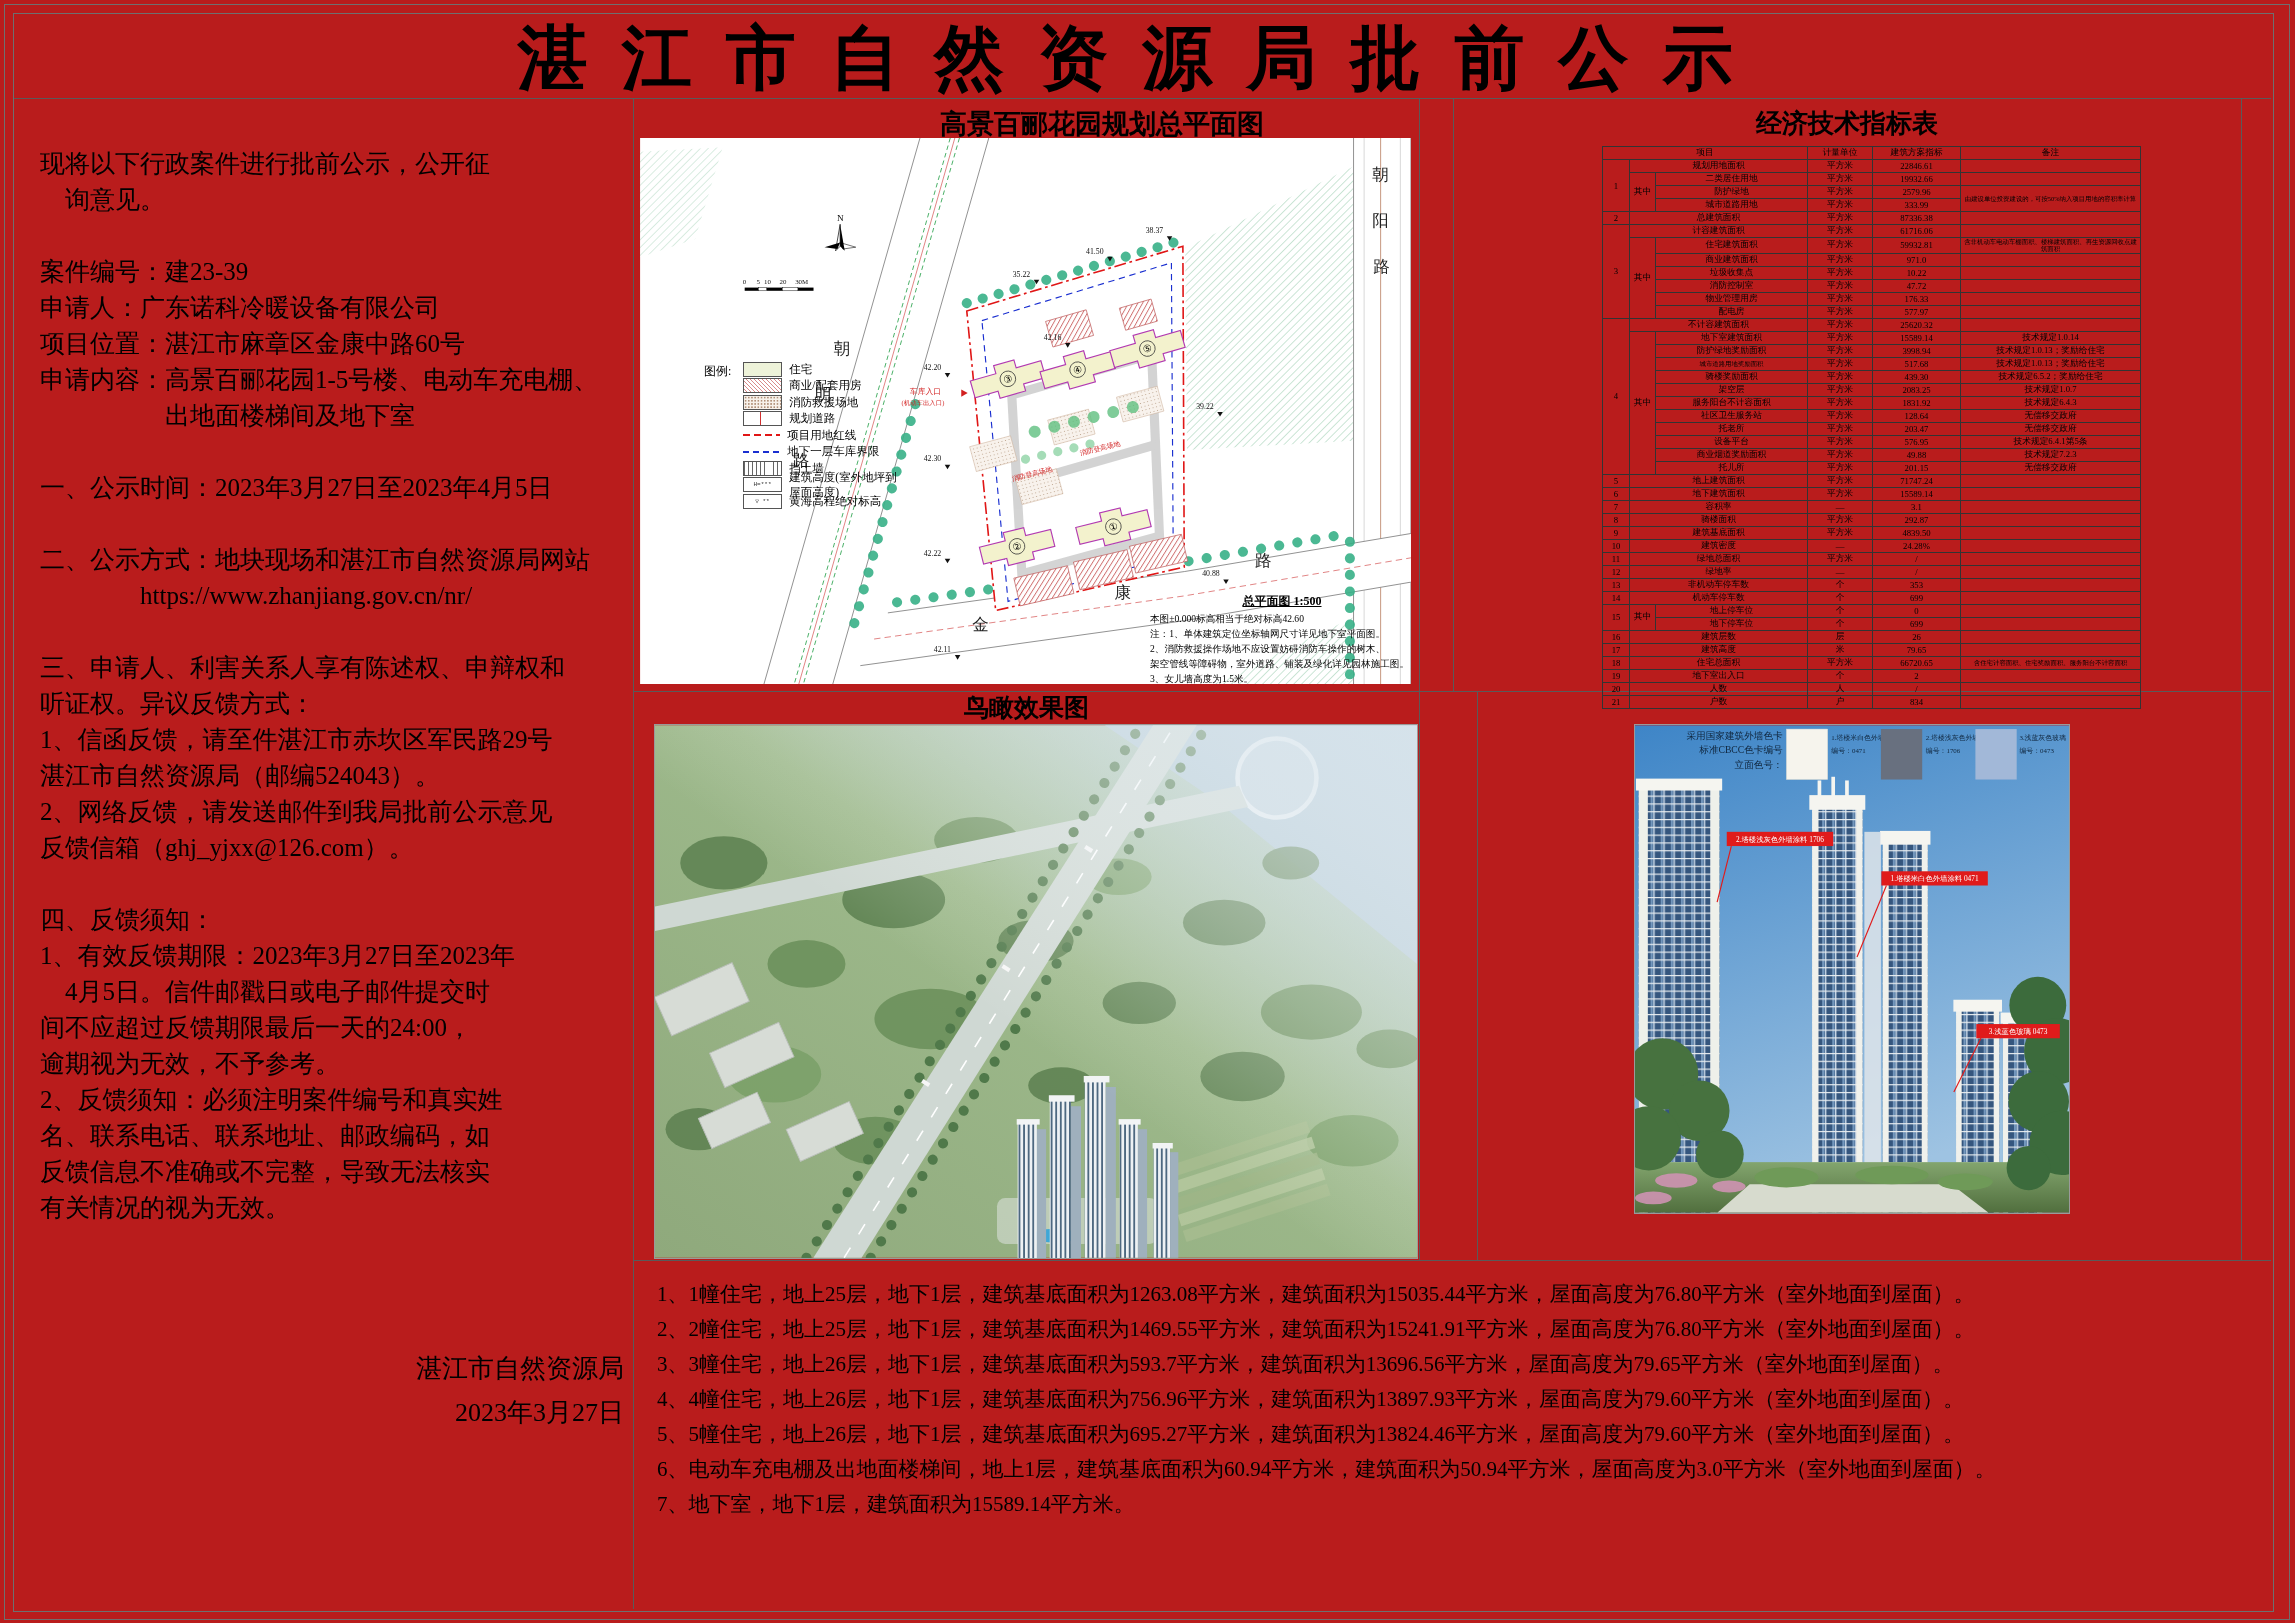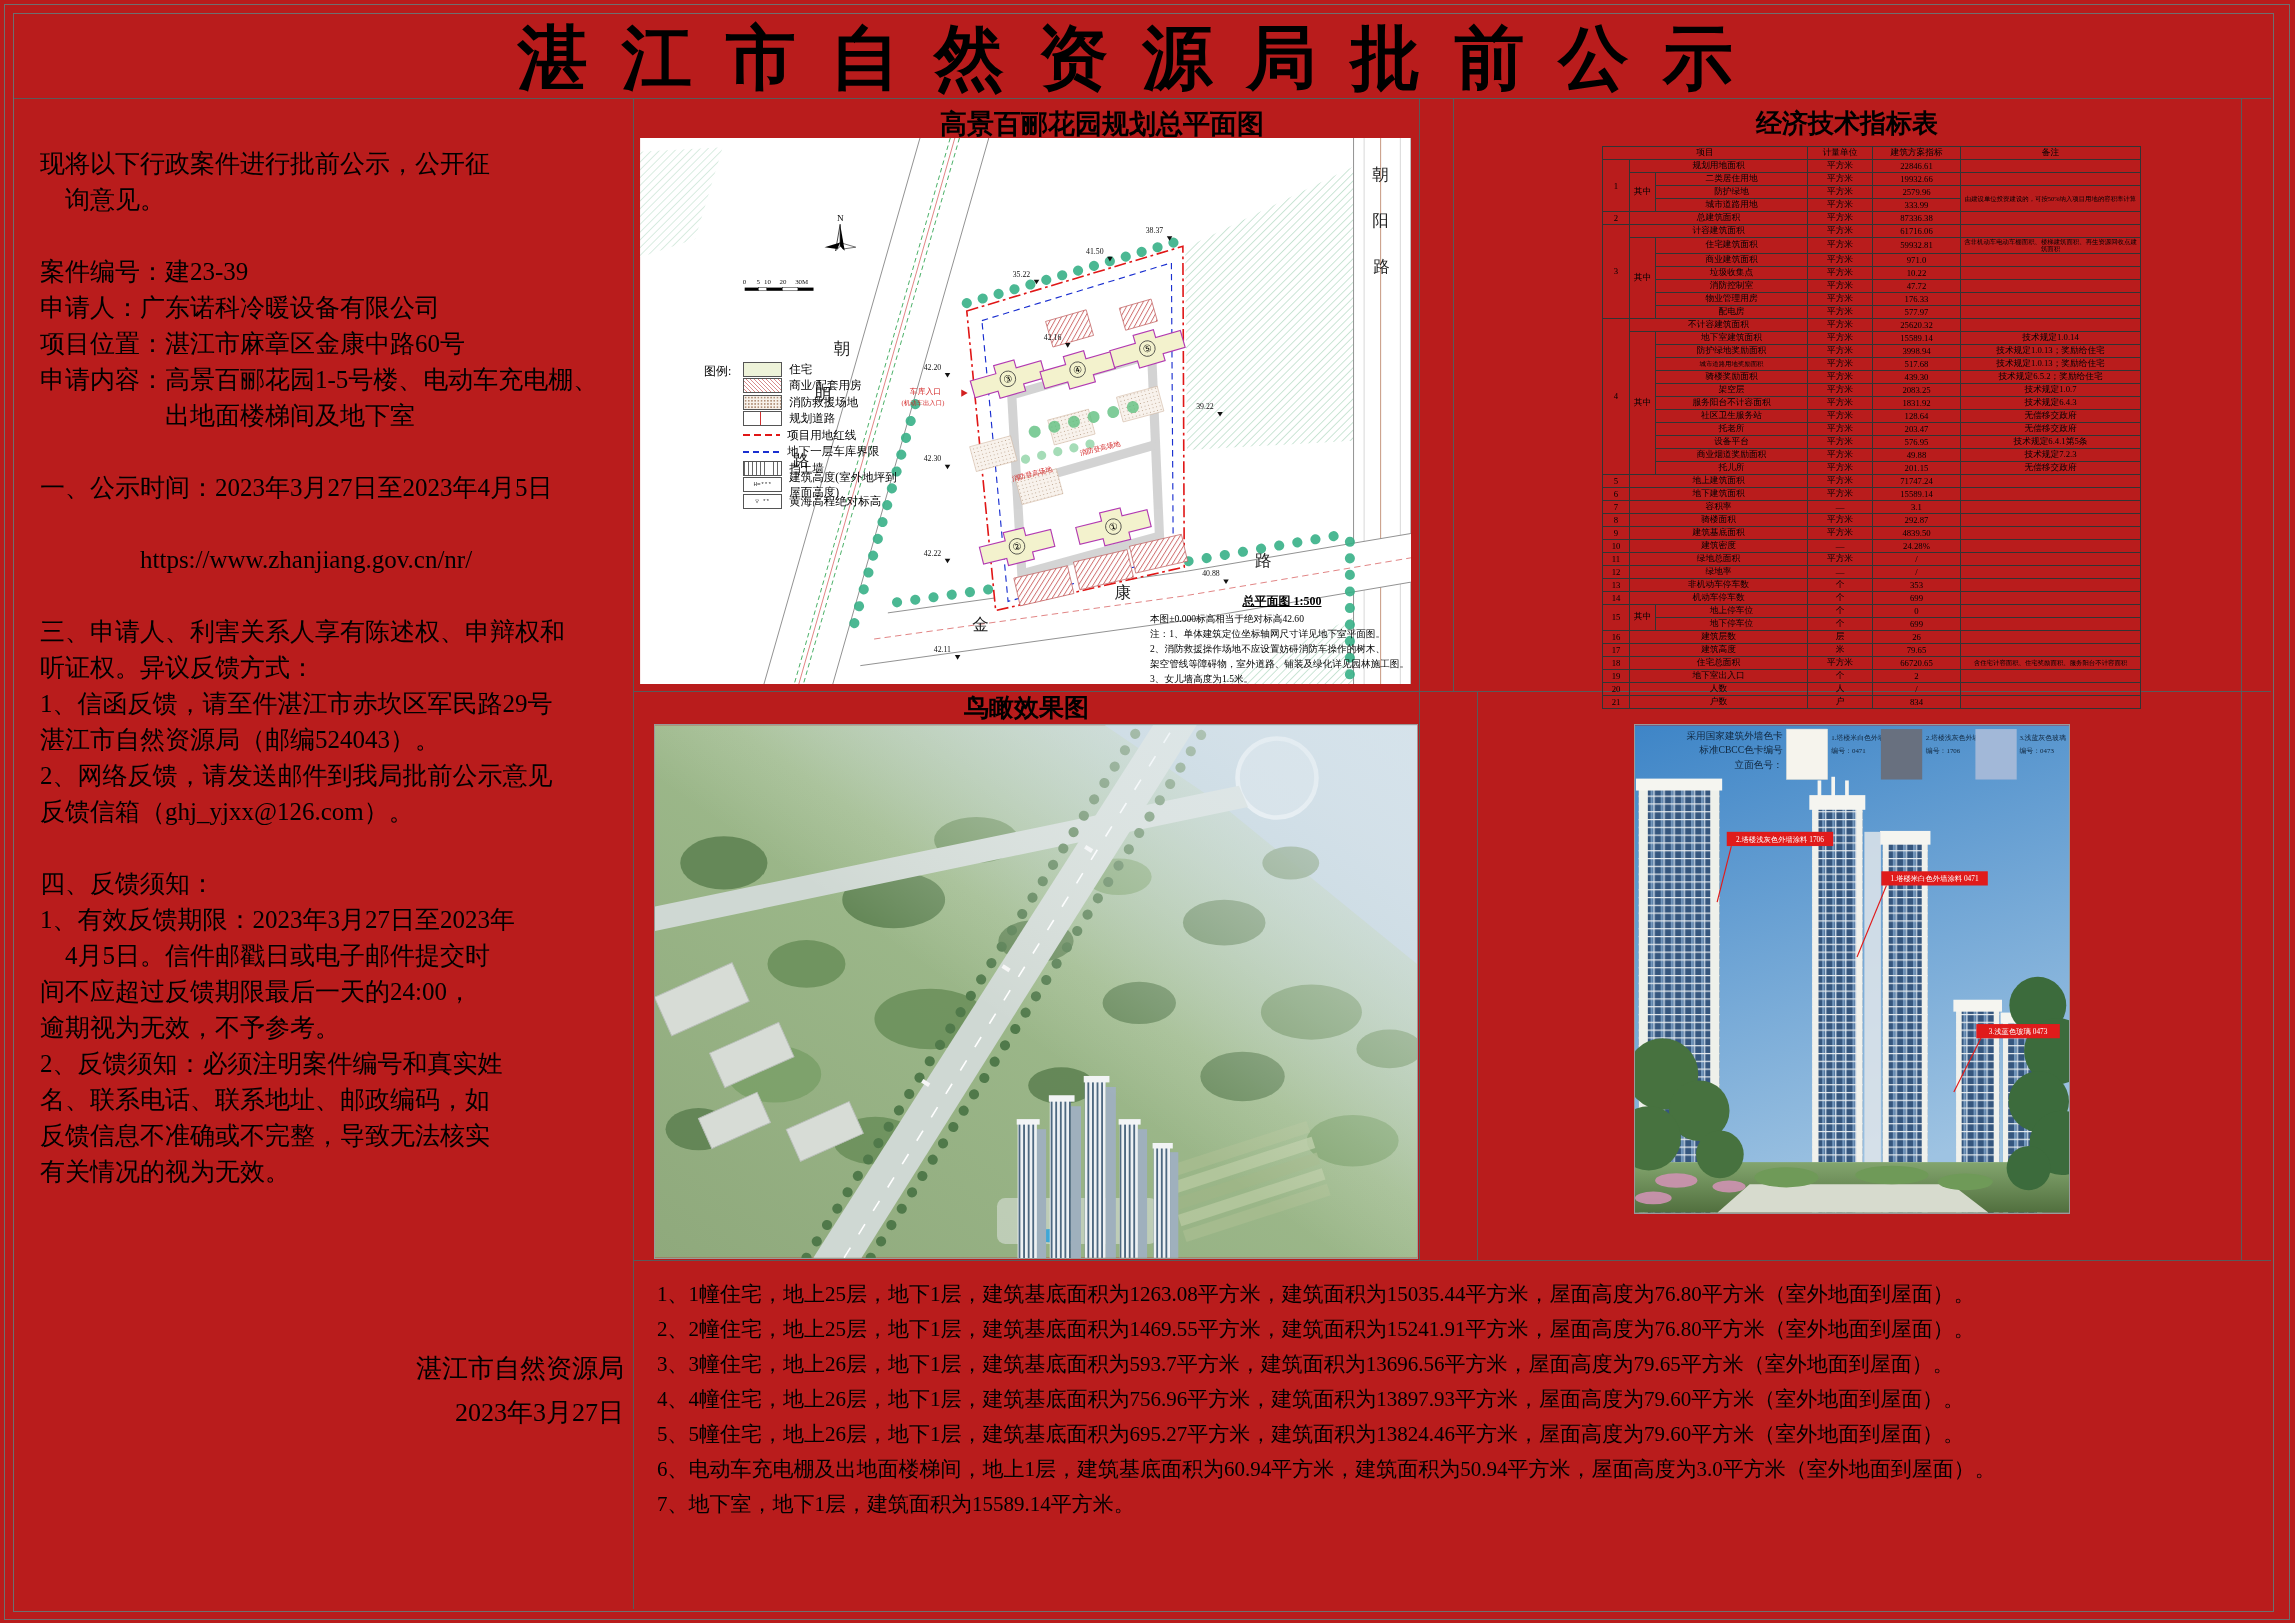--- a/index.html
+++ b/index.html
@@ -77,20 +77,21 @@
       <div class="nl">　询意见。</div>
       <div class="nl"></div>
       <div class="nl">案件编号：建23-39</div>
       <div class="nl">申请人：广东诺科冷暖设备有限公司</div>
       <div class="nl">项目位置：湛江市麻章区金康中路60号</div>
       <div class="nl">申请内容：高景百郦花园1-5号楼、电动车充电棚、</div>
       <div class="nl">　　　　　出地面楼梯间及地下室</div>
       <div class="nl"></div>
       <div class="nl">一、公示时间：2023年3月27日至2023年4月5日</div>
       <div class="nl"></div>
+      <div class="nl">二、公示方式：地块现场和湛江市自然资源局网站</div>
       <div class="nl">　　　　https://www.zhanjiang.gov.cn/nr/</div>
       <div class="nl"></div>
       <div class="nl">三、申请人、利害关系人享有陈述权、申辩权和</div>
       <div class="nl">听证权。异议反馈方式：</div>
       <div class="nl">1、信函反馈，请至件湛江市赤坎区军民路29号</div>
       <div class="nl">湛江市自然资源局（邮编524043）。</div>
       <div class="nl">2、网络反馈，请发送邮件到我局批前公示意见</div>
       <div class="nl">反馈信箱（ghj_yjxx@126.com）。</div>
       <div class="nl"></div>
       <div class="nl">四、反馈须知：</div>

